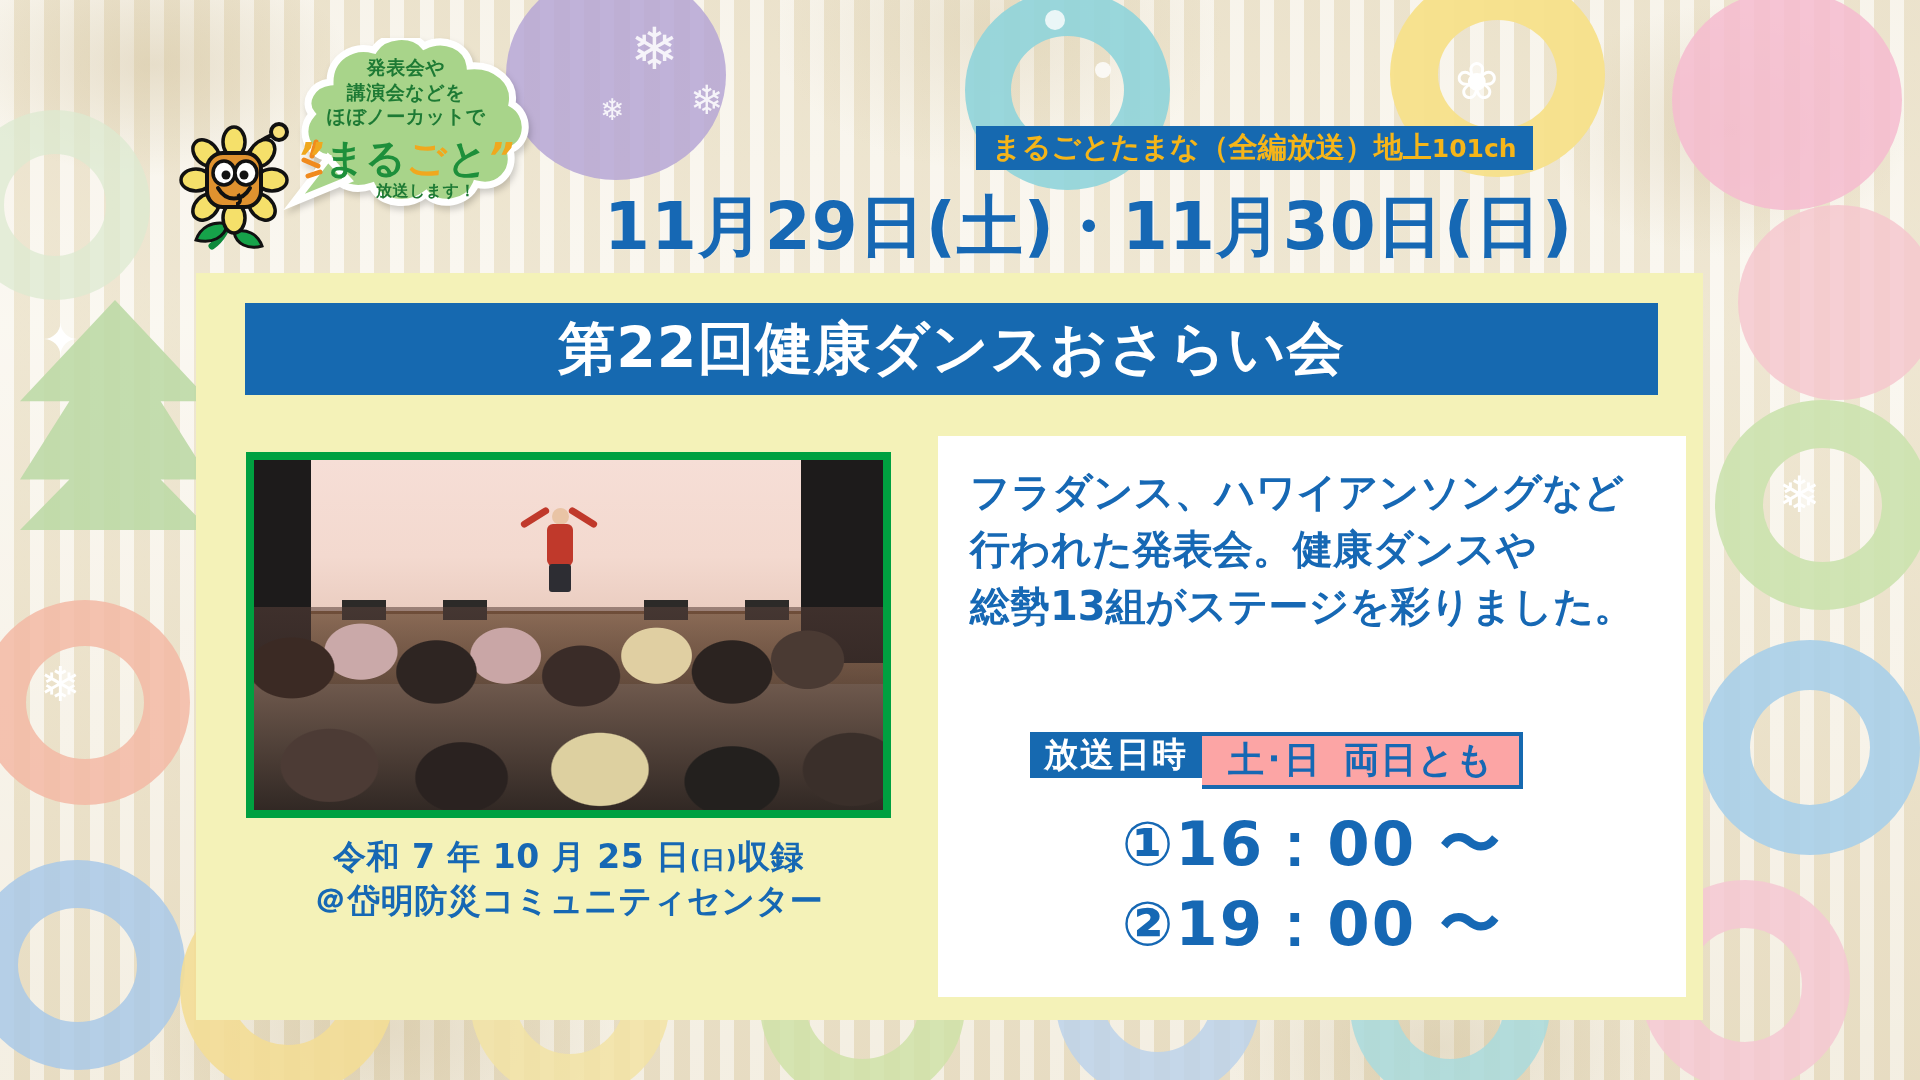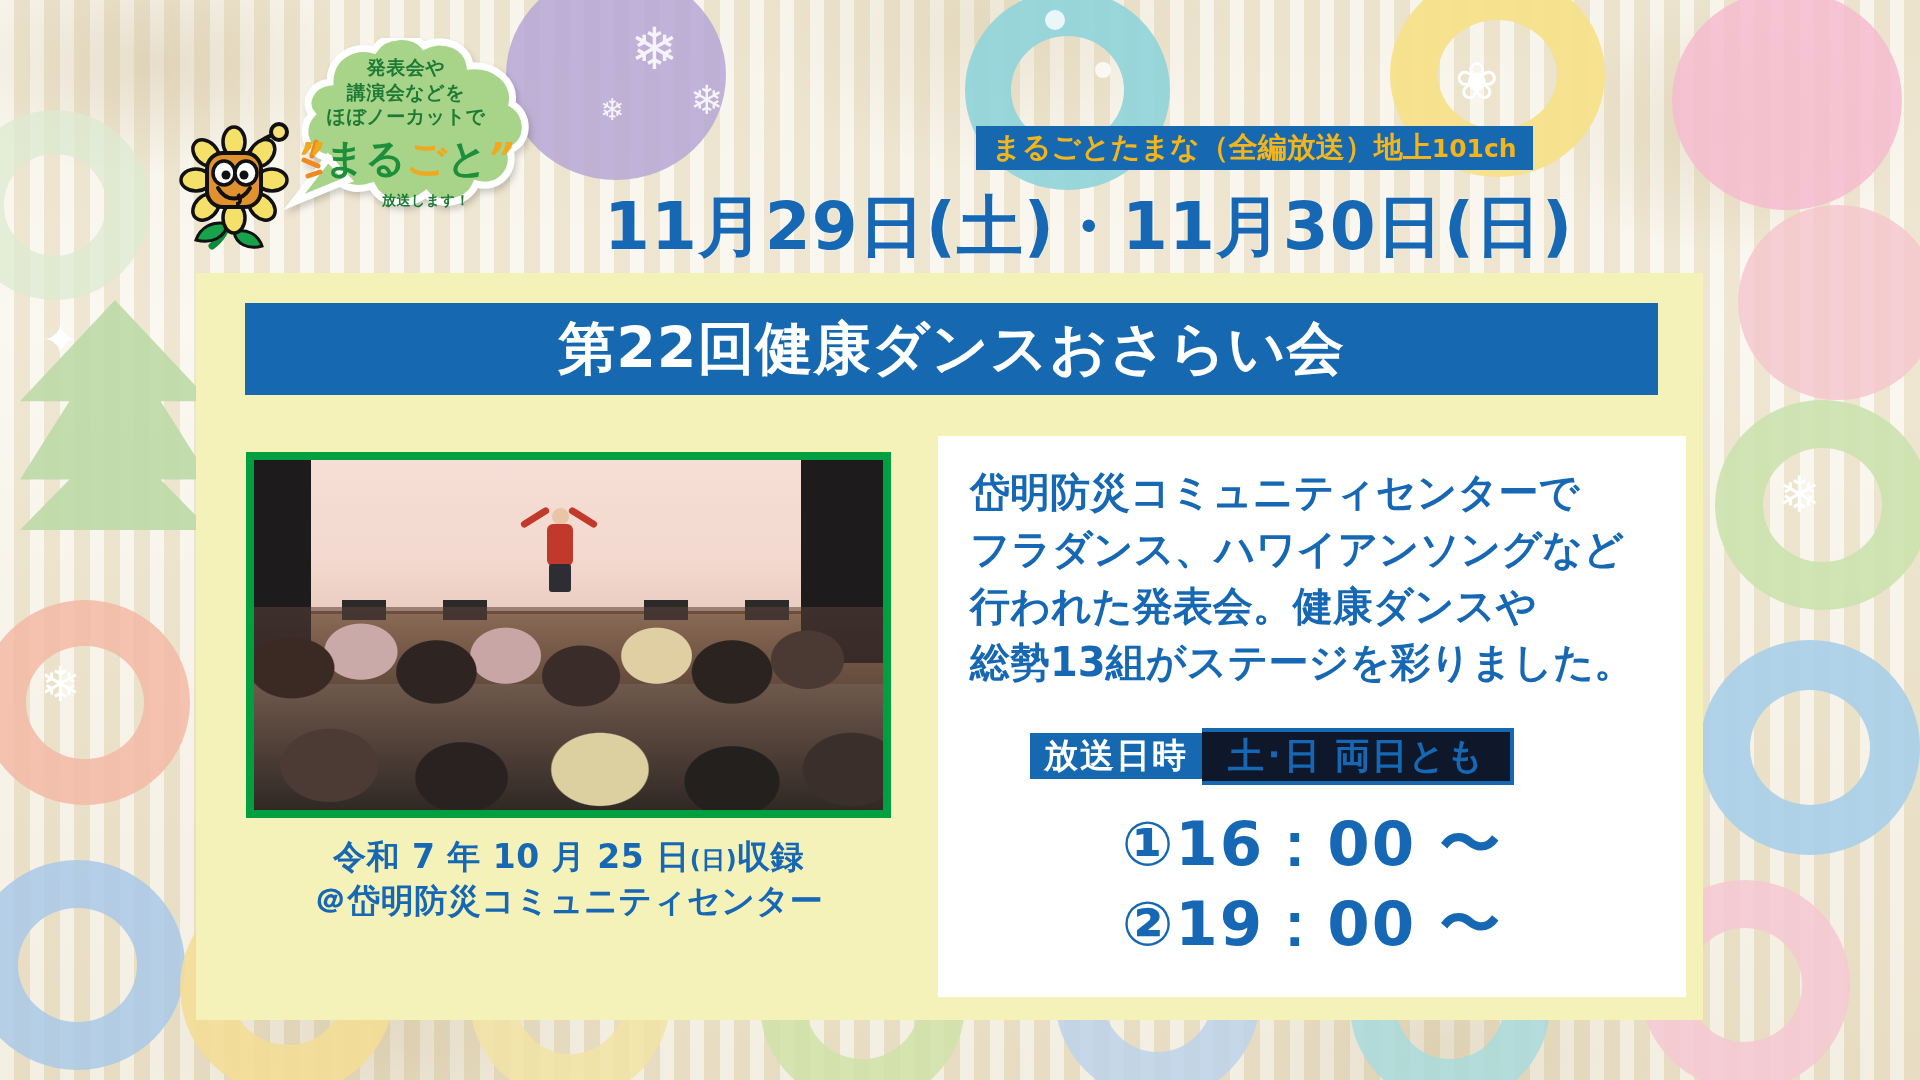--- a/index.html
+++ b/index.html
@@ -96,22 +96,22 @@
     line-height: 1.05;
     color: #1d8f3a;
     letter-spacing: 0px;
     display: block;
     margin-top: 8px;
   }
   #bubble .marugoto .qt { color: #f0a81e; font-style: italic; }
   #bubble .go { color: #f0a81e; }
   #bubble .housou {
     display: block;
-    font-size: 14px;
-    margin-top: 12px;
+    font-size: 16px;
+    margin-top: 2px;
     padding-left: 40px;
   }
 
   
   #ch-ribbon {
     position: absolute;
     left: 976px;
     top: 126px;
     height: 44px;
     padding: 0 16px;
@@ -265,37 +265,38 @@
     letter-spacing: 0px;
   }
   #desc div { white-space: nowrap; }
 
   
   #sched-row {
     position: absolute;
     left: 92px;
     top: 296px;
     display: flex;
-    align-items: center;
+    align-items: flex-start;
     height: 48px;
+    font-family: Liberation Mono, monospace;
   }
   #sched-row .lbl {
     background: #1669b0;
     color: #ffffff;
     font-weight: 700;
     font-size: 34px;
     display: flex;
     align-items: center;
     padding: 0 14px;
     letter-spacing: 2px;
   }
   #sched-row .val {
     border: 4px solid #1669b0;
     border-left: none;
-    background: #0f172a;
+    background: #fca5a5;
     color: #1668b4;
     font-weight: 700;
     font-size: 36px;
     display: flex;
     align-items: center;
     padding: 0 26px;
     letter-spacing: 1px;
     white-space: nowrap;
   }
 
@@ -453,21 +454,20 @@
   </div>
 
   <div id="caption">
     <div><span>令和 7 年 10 月 25 日</span><span class="small">(日)</span><span>収録</span></div>
     <div>＠岱明防災コミュニティセンター</div>
   </div>
 
   <div id="info-card">
 
     <div id="desc">
-      <div>岱明防災コミュニティセンターで</div>
       <div>フラダンス、ハワイアンソングなど</div>
       <div>行われた発表会。健康ダンスや</div>
       <div>総勢13組がステージを彩りました。</div>
     </div>
 
     <div id="sched-row">
       <div class="lbl">放送日時</div>
       <div class="val">土･日 両日とも</div>
     </div>
 

